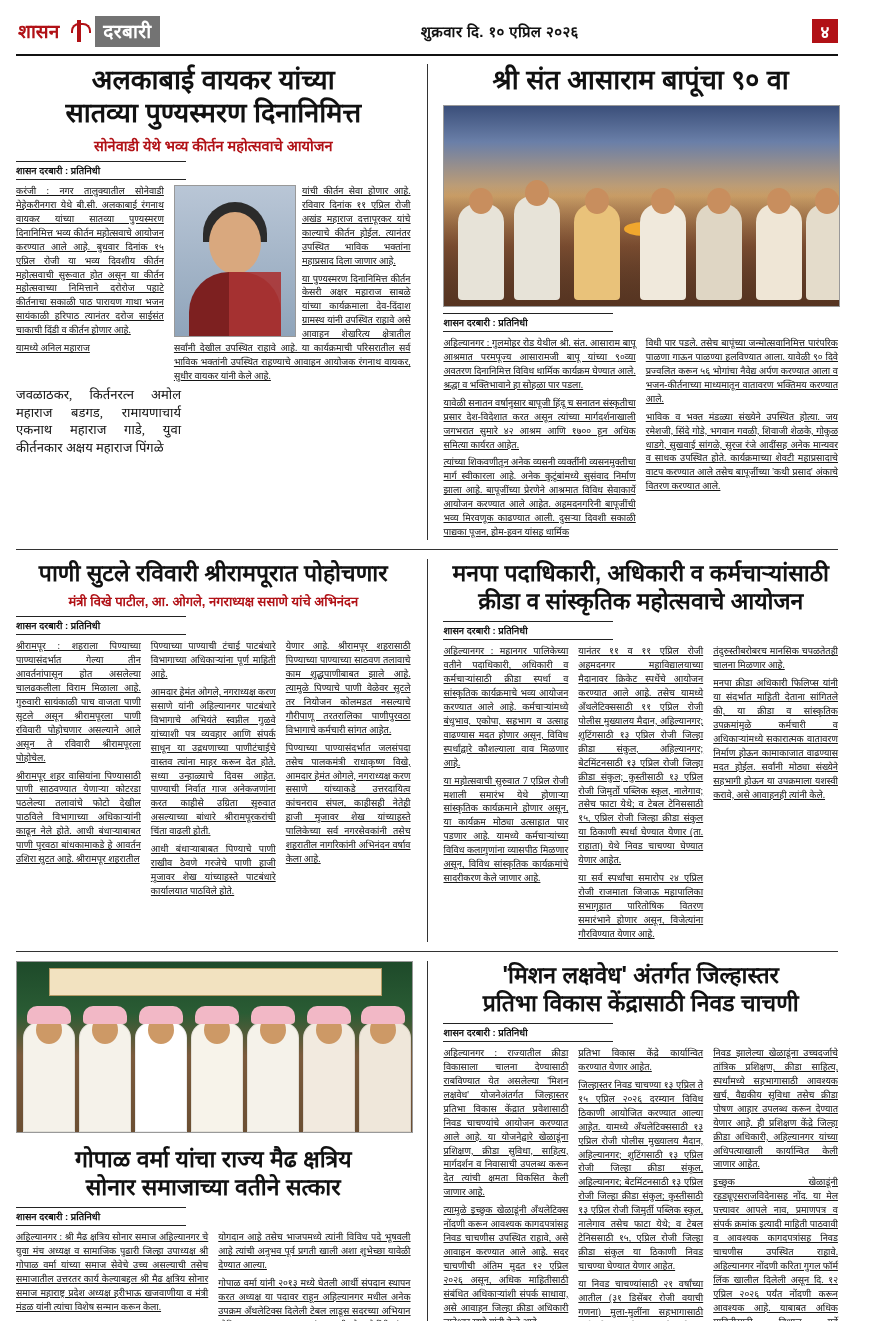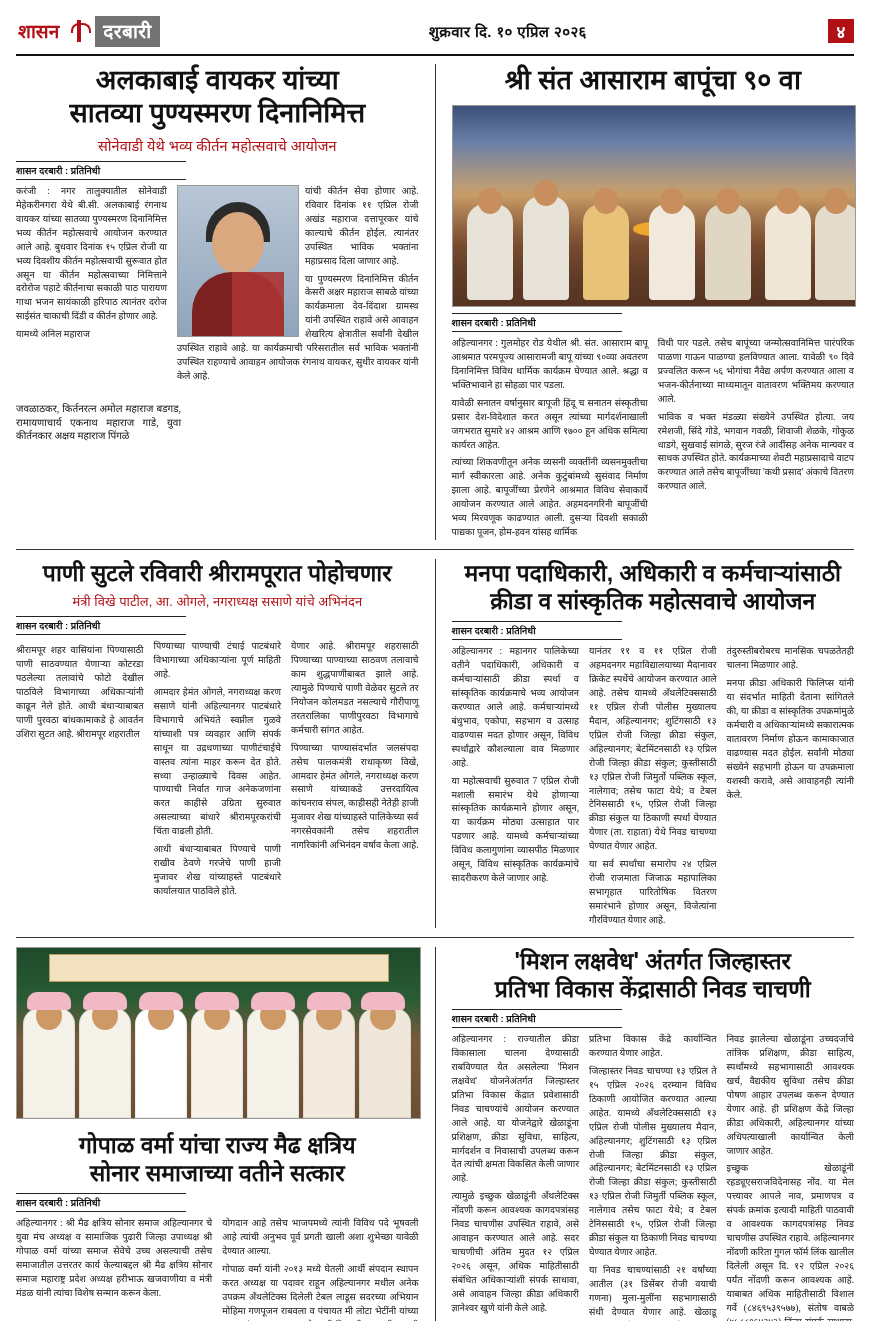--- a/index.html
+++ b/index.html
@@ -6,21 +6,21 @@
   body{
     width:870px;height:1321px;
     font-family:"Liberation Serif", serif;
     color:#111;
     position:relative;
     overflow:hidden;
   }
   .page{
     width:870px;height:1321px;
     box-sizing:border-box;
-    padding:14px 16px 10px 16px;
+    padding:14px 32px 10px 16px;
     position:relative;
   }
 
   
   .masthead{
     display:flex;align-items:center;justify-content:space-between;
     border-bottom:2px solid #111;
     padding-bottom:6px;
     height:34px;
   }
@@ -68,21 +68,21 @@
   
   .hl{
     font-family:"Liberation Sans", sans-serif;
     font-weight:bold;
     line-height:1.22;
     text-align:center;
     color:#111;
   }
   .sub-hl{
     font-family:"Liberation Sans", sans-serif;
-    font-weight:normal;
+    font-weight:bold;
     color:#b11116;
     text-align:center;
     font-size:14.5px;
     margin-top:5px;
   }
   .byline{
     font-family:"Liberation Sans", sans-serif;
     font-size:9.5px;
     font-weight:bold;
     border-top:1px solid #222;
@@ -92,37 +92,38 @@
     display:inline-block;
     width:100%;
     box-sizing:border-box;
   }
   .body-txt{
     font-size:9.3px;
     line-height:1.5;
     text-align:justify;
     color:#141414;
     hyphens:auto;
+    text-decoration:underline;
   }
   .sec1{display:flex;gap:12px;margin-top:8px;}
   .sec1-left{width:410px;}
   .sec1-right{width:410px;}
   .divider-v{
     width:1px;background:#333;margin:0 4px;
   }
 
   .cols2{display:flex;gap:10px;margin-top:6px;}
   .cols2 > div{flex:1;}
   .cols3{display:flex;gap:10px;margin-top:6px;}
   .cols3 > div{flex:1;}
   .ph-cap{
-    font-size:10px;
+    font-size:13px;
     line-height:1.35;
     text-align:justify;
-    margin-top:18px;
+    margin-top:2px;
   }
 
   
   .portrait{
     width:120px;height:150px;
     float:left;margin:0 6px 4px 0;
     background:linear-gradient(#b9c6d6,#8fa4ba);
     position:relative;border:1px solid #999;
   }
   .portrait .face{
@@ -278,20 +279,21 @@
   <hr class="hr-thin">
 
   <div class="sec1" style="margin-top:0;">
 
     <div class="sec1-left">
       <div class="hl sec-title-md">पाणी सुटले रविवारी श्रीरामपूरात पोहोचणार</div>
       <div class="sub-hl" style="font-size:13px;">मंत्री विखे पाटील, आ. ओगले, नगराध्यक्ष ससाणे यांचे अभिनंदन</div>
       <div style="width:170px;"><span class="byline">शासन दरबारी : प्रतिनिधी</span></div>
       <div class="cols3" style="margin-top:0;">
         <div>
+          <div class="body-txt">श्रीरामपूर : शहराला पिण्याच्या पाण्यासंदर्भात गेल्या तीन आवर्तनांपासून होत असलेल्या चालढकलीला विराम मिळाला आहे. गुरुवारी सायंकाळी पाच वाजता पाणी सुटले असून श्रीरामपूरला पाणी रविवारी पोहोचणार असल्याने आले असून ते रविवारी श्रीरामपूरला पोहोचेल.</div>
           <div class="body-txt" style="margin-top:4px;">श्रीरामपूर शहर वासियांना पिण्यासाठी पाणी साठवण्यात येणाऱ्या कोटरडा पठलेल्या तलावांचे फोटो देखील पाठविले विभागाच्या अधिकाऱ्यांनी काढून नेले होते. आधी बंधाऱ्याबाबत पाणी पुरवठा बांधकामाकडे हे आवर्तन उशिरा सुटत आहे. श्रीरामपूर शहरातील</div>
         </div>
         <div>
           <div class="body-txt">पिण्याच्या पाण्याची टंचाई पाटबंधारे विभागाच्या अधिकाऱ्यांना पूर्ण माहिती आहे.</div>
           <div class="body-txt" style="margin-top:4px;">आमदार हेमंत ओगले, नगराध्यक्ष करण ससाणे यांनी अहिल्यानगर पाटबंधारे विभागाचे अभियंते स्वप्नील गुळवे यांच्याशी पत्र व्यवहार आणि संपर्क साधून या उद्रधणाच्या पाणीटंचाईचे वास्तव त्यांना माहर करून देत होते. सध्या उन्हाळ्याचे दिवस आहेत. पाण्याची निर्वात गाज अनेकजणांना करत काहीसे उग्रिता सुरुवात असल्याच्या बांधारे श्रीरामपूरकरांची चिंता वाढली होती.</div>
           <div class="body-txt" style="margin-top:4px;">आधी बंधाऱ्याबाबत पिण्याचे पाणी राखीव ठेवणे गरजेचे पाणी हाजी मुजावर शेख यांच्याहस्ते पाटबंधारे कार्यालयात पाठविले होते.</div>
         </div>
         <div>
           <div class="body-txt">येणार आहे. श्रीरामपूर शहरासाठी पिण्याच्या पाण्याच्या साठवण तलावाचे काम शुद्धपाणीबाबत झाले आहे. त्यामुळे पिण्याचे पाणी वेळेवर सुटले तर नियोजन कोलमडत नसल्याचे गौरीपाणू तरतरालिका पाणीपुरवठा विभागाचे कर्मचारी सांगत आहेत.</div>
           <div class="body-txt" style="margin-top:4px;">पिण्याच्या पाण्यासंदर्भात जलसंपदा तसेच पालकमंत्री राधाकृष्ण विखे, आमदार हेमंत ओगले, नगराध्यक्ष करण ससाणे यांच्याकडे उत्तरदायित्व कांचनराव संपल, काहीसही नेतेही हाजी मुजावर शेख यांच्याहस्ते पालिकेच्या सर्व नगरसेवकांनी तसेच शहरातील नागरिकांनी अभिनंदन वर्षाव केला आहे.</div>

